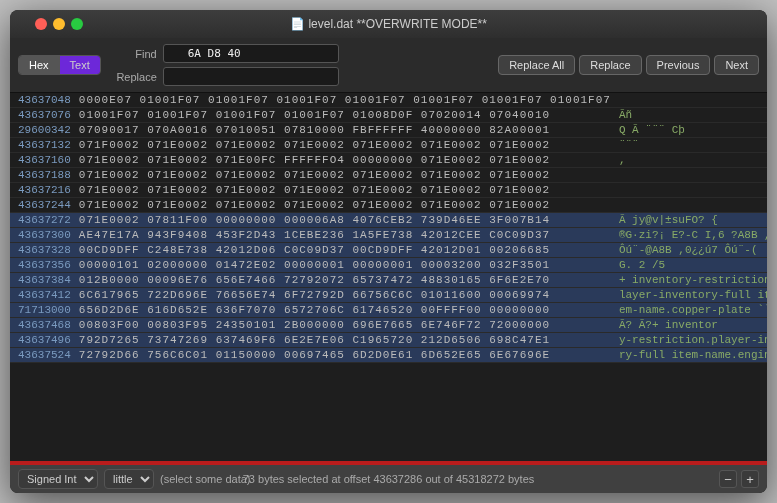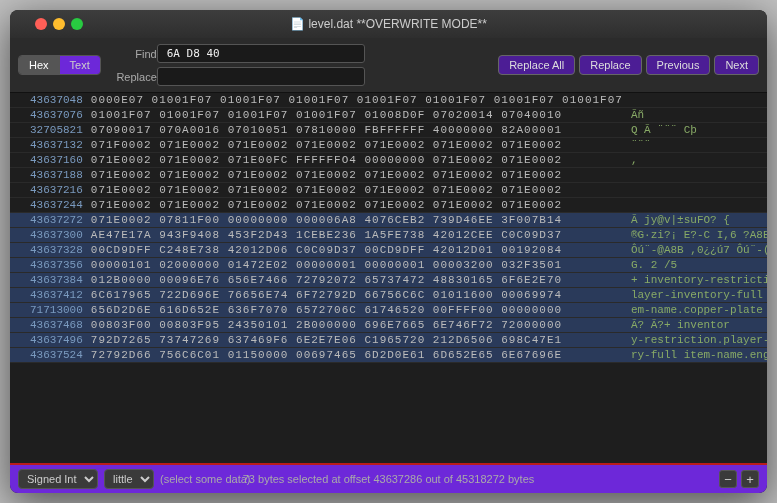--- a/index.html
+++ b/index.html
@@ -88,49 +88,50 @@
     }
     .find-replace-area {
       display: flex;
       flex-direction: column;
       gap: 4px;
       flex: 1;
     }
     .find-row, .replace-row {
       display: flex;
       align-items: center;
+      gap: 6px;
     }
     .find-label, .replace-label {
       color: #aaa;
       font-size: 11px;
       width: 50px;
       text-align: right;
     }
     .find-input {
       background: #1a1a1a;
       border: 1px solid #555;
       border-radius: 3px;
       color: #eee;
       font-size: 11px;
-      padding: 2px 9px;
-      width: 208px;
+      padding: 2px 24px;
+      width: 176px;
       font-family: monospace;
     }
     .find-buttons {
       display: flex;
       flex-direction: column;
       gap: 4px;
       align-items: flex-end;
     }
     .action-btns {
       display: flex;
       gap: 4px;
     }
     .action-btn {
-      background: #4c1d95;
+      background: #404040;
       color: #ddd;
       border: 1px solid #666;
       border-radius: 4px;
       padding: 3px 10px;
       font-size: 11px;
       cursor: pointer;
     }
     .hex-content {
       flex: 1;
       overflow: hidden;
@@ -155,35 +156,35 @@
     .hex-table tr.highlighted {
       background: #2a3a5a;
     }
     .hex-table td {
       padding: 1px 4px;
       color: #bbb;
       white-space: nowrap;
     }
     .hex-table td.addr {
       color: #7a9abf;
-      padding-left: 20px;
+      padding-left: 8px;
       width: 70px;
     }
     .hex-table td.hex-bytes {
       color: #bbb;
       letter-spacing: 1px;
       width: 320px;
     }
     .hex-table td.ascii {
       color: #88aa66;
       padding-right: 8px;
     }
     .statusbar {
-      background: #6d28d9;
-      border-top: 2px solid #b91c1c;
+      background: #404040;
+      border-top: 4px solid #b91c1c;
       padding: 4px 8px;
       display: flex;
       align-items: center;
       justify-content: space-between;
       flex-shrink: 0;
     }
     .status-left {
       display: flex;
       align-items: center;
       gap: 6px;
@@ -269,21 +270,21 @@
               <td class="addr">43637048</td>
               <td class="hex-bytes">0000E07  01001F07  01001F07  01001F07  01001F07  01001F07  01001F07  01001F07</td>
               <td class="ascii"></td>
             </tr>
             <tr>
               <td class="addr">43637076</td>
               <td class="hex-bytes">01001F07  01001F07  01001F07  01001F07  01008D0F  07020014  07040010</td>
               <td class="ascii">Ãñ</td>
             </tr>
             <tr>
-              <td class="addr">32705821</td>
+              <td class="addr">29600342</td>
               <td class="hex-bytes">07090017  070A0016  07010051  07810000  FBFFFFFF  40000000  82A00001</td>
               <td class="ascii">Q Ã  ¨¨¨ Cþ</td>
             </tr>
             <tr>
               <td class="addr">43637132</td>
               <td class="hex-bytes">071F0002  071E0002  071E0002  071E0002  071E0002  071E0002  071E0002</td>
               <td class="ascii">¨¨¨</td>
             </tr>
             <tr>
               <td class="addr">43637160</td>
@@ -310,21 +311,21 @@
               <td class="hex-bytes">071E0002  07811F00  00000000  000006A8  4076CEB2  739D46EE  3F007B14</td>
               <td class="ascii">Ã        jy@v|±suFO? {</td>
             </tr>
             <tr class="highlighted">
               <td class="addr">43637300</td>
               <td class="hex-bytes">AE47E17A  943F9408  453F2D43  1CEBE236  1A5FE738  42012CEE  C0C09D37</td>
               <td class="ascii">®G·zi?¡ E?-C I,6 ?A8B ,0¿¿ú7</td>
             </tr>
             <tr class="highlighted">
               <td class="addr">43637328</td>
-              <td class="hex-bytes">00CD9DFF  C248E738  42012D06  C0C09D37  00CD9DFF  42012D01  00192084</td>
+              <td class="hex-bytes">00CD9DFF  C248E738  42012D06  C0C09D37  00CD9DFF  42012D01  00206685</td>
               <td class="ascii">Ôú¨-@A8B ,0¿¿ú7 Ôú¨-(</td>
             </tr>
             <tr class="highlighted">
               <td class="addr">43637356</td>
               <td class="hex-bytes">00000101  02000000  01472E02  00000001  00000001  00003200  032F3501</td>
               <td class="ascii">       G.       2  /5</td>
             </tr>
             <tr class="highlighted">
               <td class="addr">43637384</td>
               <td class="hex-bytes">012B0000  00096E76  656E7466  72792072  65737472  48830165  6F6E2E70</td>

